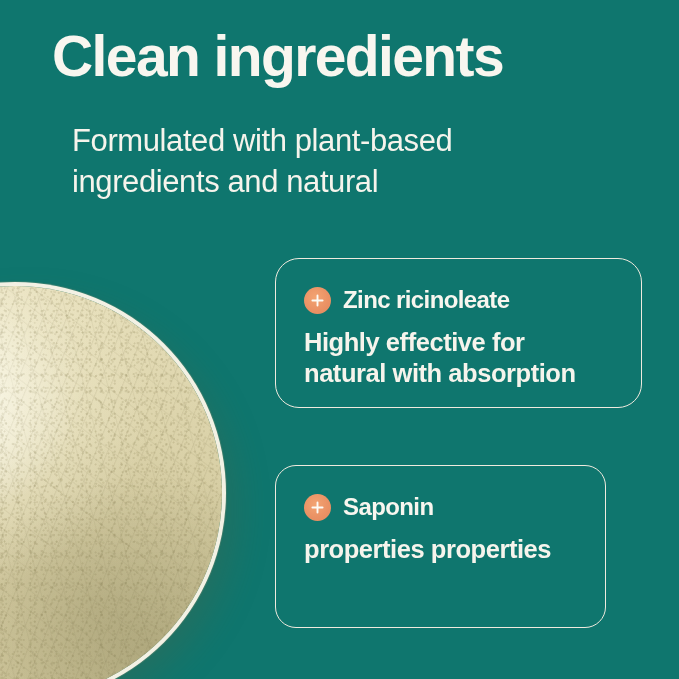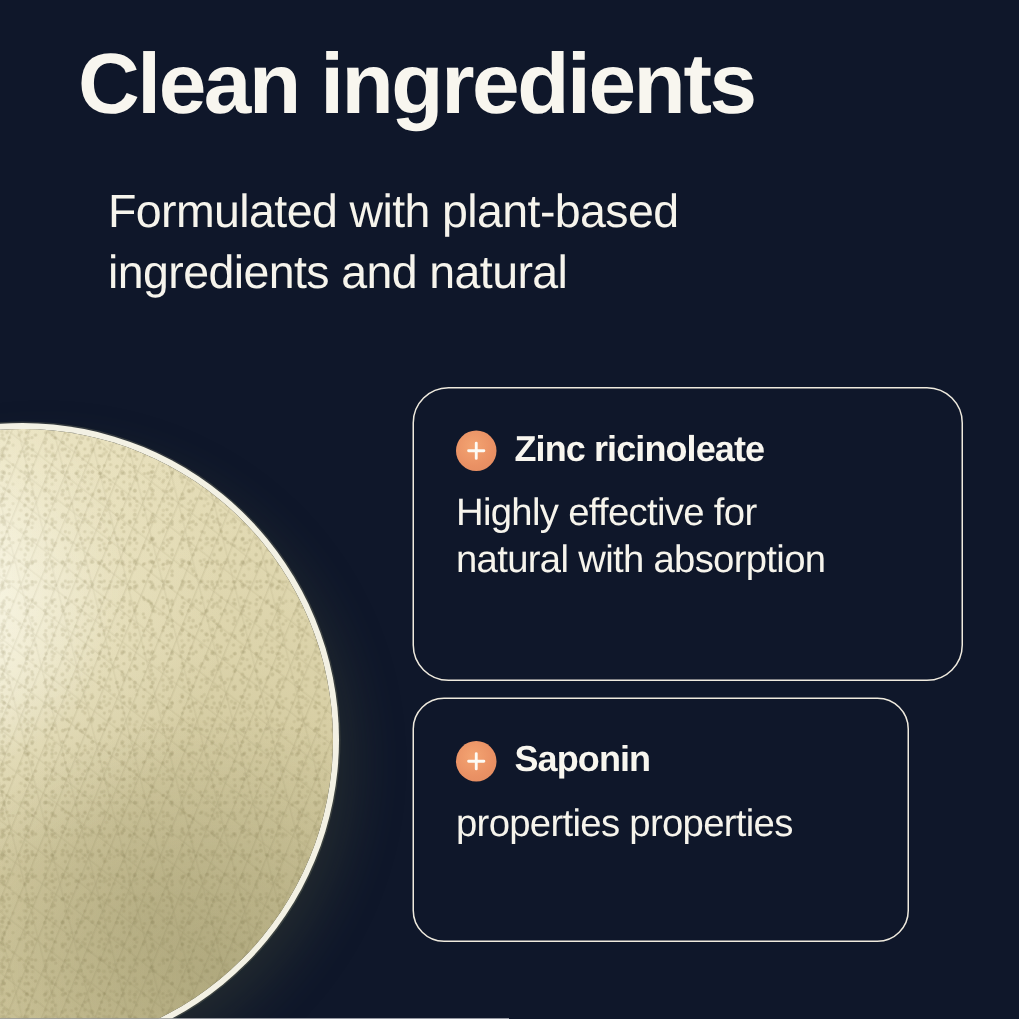--- a/index.html
+++ b/index.html
@@ -6,21 +6,21 @@
   html, body {
     margin: 0;
     padding: 0;
     background: #ffffff;
   }
   #canvas {
     position: relative;
     width: 679px;
     height: 679px;
     overflow: hidden;
-    background: #0f172a;
+    background: #0f766e;
     font-family: "Liberation Sans", sans-serif;
     -webkit-font-smoothing: antialiased;
   }
 
   
   .headline {
     position: absolute;
     left: 52px;
     top: 28px;
     width: 600px;
@@ -117,21 +117,21 @@
       radial-gradient(ellipse 70% 60% at 82% 88%, rgba(120,118,80,0.30) 0%, rgba(120,118,80,0) 70%);
   }
 
   
   .card {
     position: absolute;
     border: 1.6px solid #efeade;
     border-radius: 24px;
     box-sizing: border-box;
   }
-  #card-zinc    { left: 275px; top: 258px; width: 367px; height: 196px; }
+  #card-zinc    { left: 275px; top: 258px; width: 367px; height: 150px; }
   #card-saponin { left: 275px; top: 465px; width: 331px; height: 163px; border-radius: 21px; }
 
   .card-head {
     position: absolute;
     left: 28px;
     top: 27px;
     display: flex;
     align-items: center;
     white-space: nowrap;
   }
@@ -152,21 +152,21 @@
     font-weight: 700;
     letter-spacing: -0.6px;
     color: #f8f6ef;
   }
   .card-body {
     position: absolute;
     left: 28px;
     top: 68px;
     font-size: 25.5px;
     line-height: 1.23;
-    font-weight: 400;
+    font-weight: 700;
     letter-spacing: -0.45px;
     color: #f6f4ec;
     white-space: nowrap;
   }
   .card-body .line { display: block; }
 </style>
 </head>
 <body>
 
 <div id="canvas">

